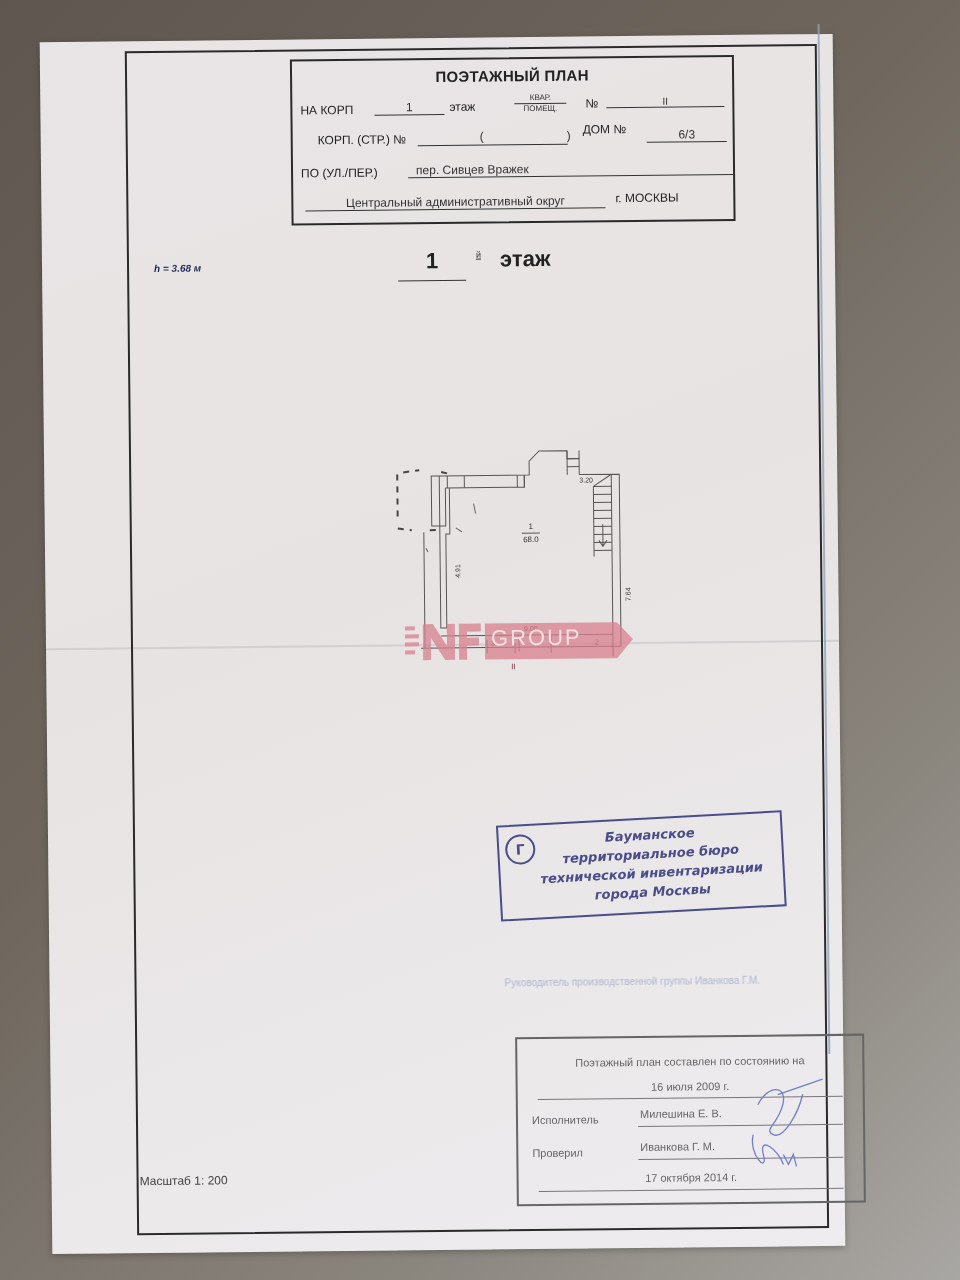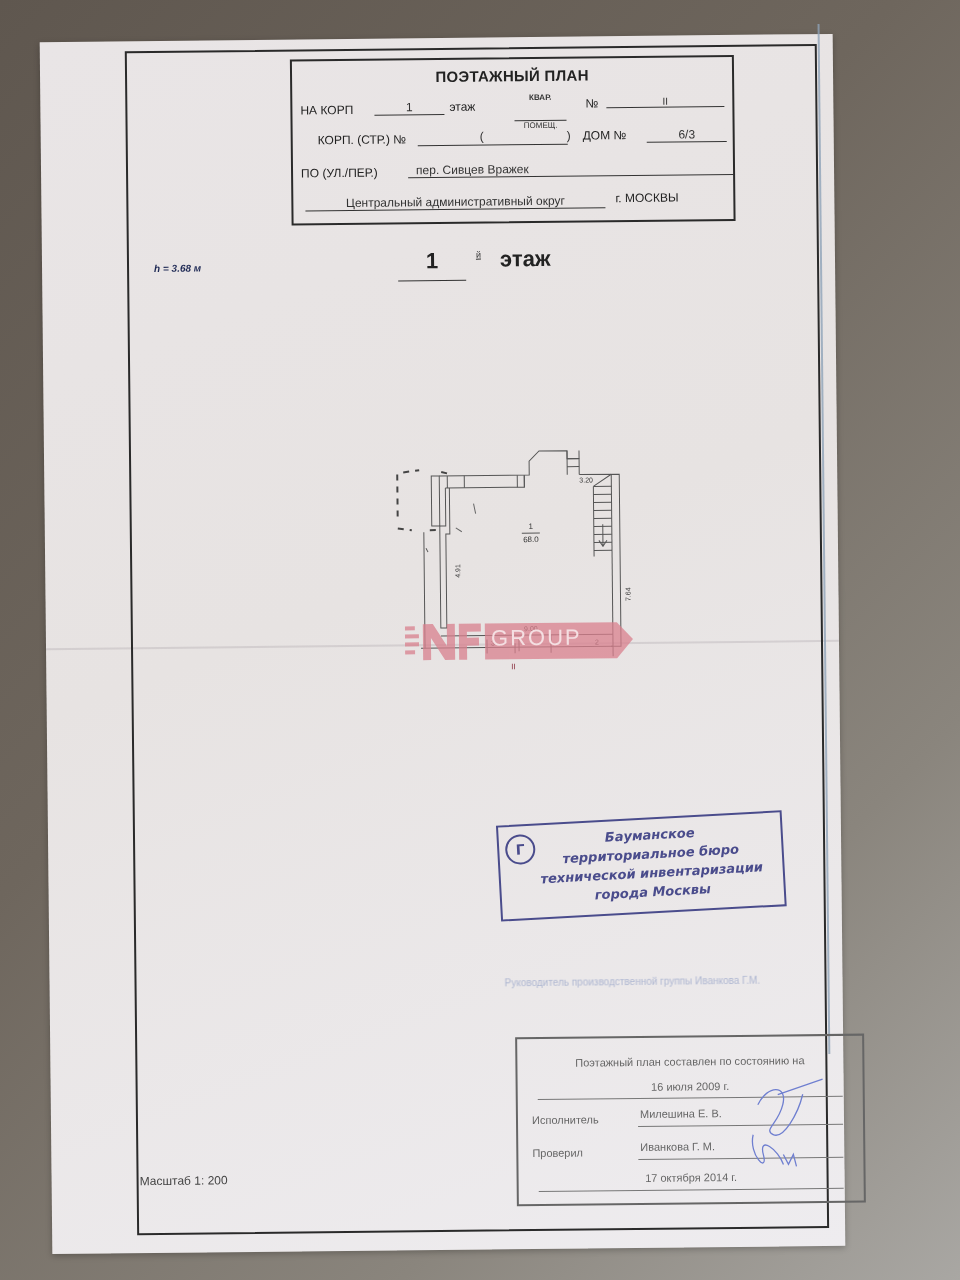--- a/index.html
+++ b/index.html
@@ -29,21 +29,21 @@
   }
   .abs { position:absolute; }
   .title-box {
     position:absolute; left:250px; top:20px; width:440px; height:162px;
     border:2px solid #2a2a2a; background:transparent;
   }
   .tb-title { position:absolute; left:0; right:0; top:8px; text-align:center; font-weight:bold; font-size:15px; color:#222; letter-spacing:0.3px; }
   .tb-row { position:absolute; font-size:12px; color:#222; }
   .uline { position:absolute; border-bottom:1px solid #333; text-align:center; font-size:12px; color:#333; }
   .frac { position:absolute; font-size:8px; color:#333; text-align:center; }
-  .frac .num { border-bottom:1px solid #333; padding-bottom:18px;font-weight:bold; }
+  .frac .num { border-bottom:1px solid #333; padding-bottom:1px; }
   .h-label { font-size:10px; font-weight:bold; color:#1f2a55;font-style:italic; }
   .floor-num { font-size:22px; font-weight:bold; color:#222; }
   .floor-word { font-size:22px; font-weight:bold; color:#222; }
   .plan { position:absolute; left:345px; top:410px; width:260px; height:230px; }
   .wm { position:absolute; }
   .stamp {
     position:absolute; left:450px; top:782px; width:282px; height:92px;
     border:2px solid #4a4c8c; transform: rotate(-2.5deg);
     color:#4a4c8c; font-style:italic; font-weight:bold; text-align:center;
     font-family: "DejaVu Sans", sans-serif;
@@ -81,21 +81,21 @@
       <div>ПОМЕЩ.</div>
     </div>
     <div class="tb-row" style="left:293px;top:38px;">№</div>
     <div class="uline" style="left:314px;top:38px;width:118px;font-size:10px;">II</div>
 
     <div class="tb-row" style="left:25px;top:72px;">КОРП. (СТР.) №</div>
     <div class="uline" style="left:125px;top:70px;width:150px;height:15px;">
       <span style="position:absolute;left:62px;">(</span>
       <span style="position:absolute;right:-3px;">)</span>
     </div>
-    <div class="tb-row" style="left:290px;top:70px;">ДОМ №</div>
+    <div class="tb-row" style="left:290px;top:64px;">ДОМ №</div>
     <div class="uline" style="left:354px;top:70px;width:80px;">6/3</div>
 
     <div class="tb-row" style="left:8px;top:105px;">ПО (УЛ./ПЕР.)</div>
     <div class="uline" style="left:115px;top:103px;width:318px;text-align:left;padding-left:8px;">пер. Сивцев Вражек</div>
 
     <div class="uline" style="left:12px;top:135px;width:300px;">Центральный административный округ</div>
     <div class="tb-row" style="left:322px;top:133px;">г. МОСКВЫ</div>
   </div>
 
   <div class="abs h-label" style="left:112px;top:222px;">h = 3.68 м</div>

